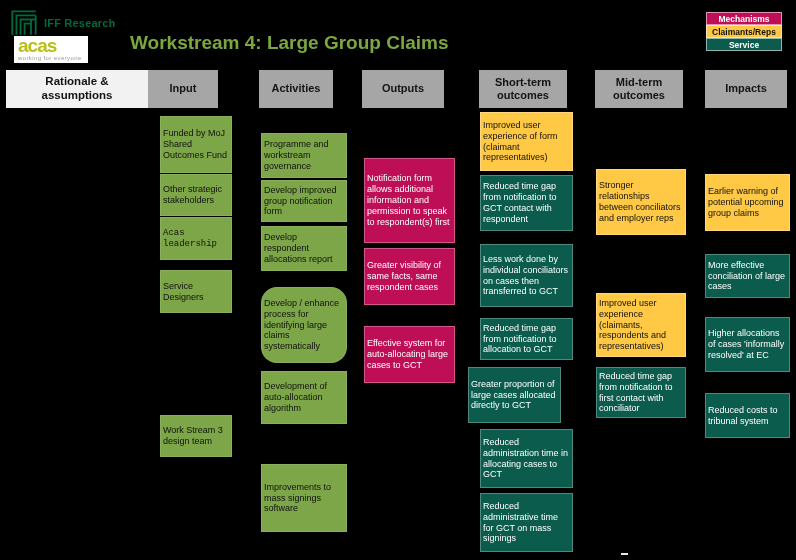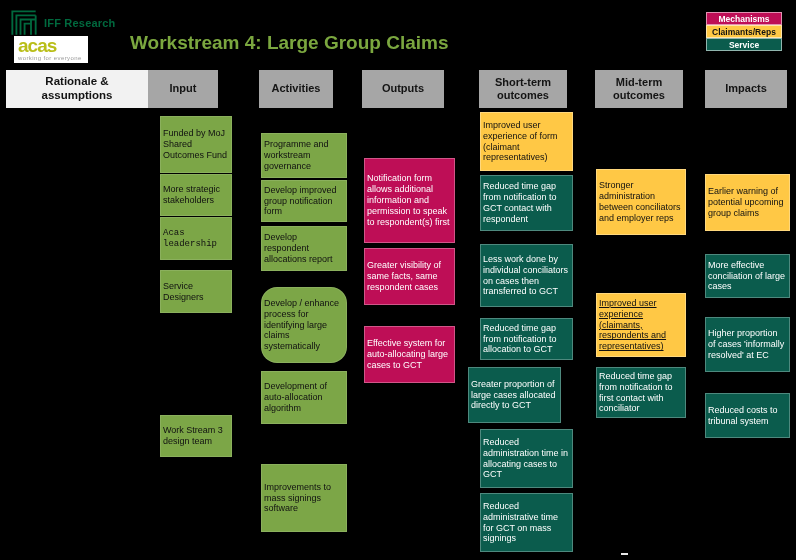--- a/index.html
+++ b/index.html
@@ -85,21 +85,21 @@
 
   <div class="col-header rationale" style="left:6px;width:142px;">Rationale &amp; assumptions</div>
   <div class="col-header" style="left:148px;width:70px;">Input</div>
   <div class="col-header" style="left:259px;width:74px;">Activities</div>
   <div class="col-header" style="left:362px;width:82px;">Outputs</div>
   <div class="col-header" style="left:479px;width:88px;">Short-term outcomes</div>
   <div class="col-header" style="left:595px;width:88px;">Mid-term outcomes</div>
   <div class="col-header" style="left:705px;width:82px;">Impacts</div>
 
   <div class="box green" style="left:160px;top:116px;width:72px;height:57px;">Funded by MoJ Shared Outcomes Fund</div>
-  <div class="box green" style="left:160px;top:174px;width:72px;height:42px;">More strategic stakeholders</div>
+  <div class="box green" style="left:160px;top:174px;width:72px;height:42px;">Other strategic stakeholders</div>
   <div class="box green" style="left:160px;top:217px;width:72px;height:43px;font-family:Liberation Mono, monospace;">Acas leadership</div>
   <div class="box green" style="left:160px;top:270px;width:72px;height:43px;">Service Designers</div>
   <div class="box green" style="left:160px;top:415px;width:72px;height:42px;">Work Stream 3 design team</div>
 
   <div class="box green" style="left:261px;top:133px;width:86px;height:45px;">Programme and workstream governance</div>
   <div class="box green" style="left:261px;top:180px;width:86px;height:42px;">Develop improved group notification form</div>
   <div class="box green" style="left:261px;top:226px;width:86px;height:45px;">Develop respondent allocations report</div>
   <div class="box green" style="left:261px;top:287px;width:86px;height:76px;border-radius:16px;">Develop / enhance process for identifying large claims systematically</div>
   <div class="box green" style="left:261px;top:371px;width:86px;height:53px;">Development of auto-allocation algorithm</div>
   <div class="box green" style="left:261px;top:464px;width:86px;height:68px;">Improvements to mass signings software</div>
@@ -109,23 +109,23 @@
   <div class="box pink" style="left:364px;top:326px;width:91px;height:57px;">Effective system for auto-allocating large cases to GCT</div>
 
   <div class="box yellow" style="left:480px;top:112px;width:93px;height:59px;">Improved user experience of form (claimant representatives)</div>
   <div class="box teal" style="left:480px;top:175px;width:93px;height:56px;">Reduced time gap from notification to GCT contact with respondent</div>
   <div class="box teal" style="left:480px;top:244px;width:93px;height:63px;">Less work done by individual conciliators on cases then transferred to GCT</div>
   <div class="box teal" style="left:480px;top:318px;width:93px;height:42px;">Reduced time gap from notification to allocation to GCT</div>
   <div class="box teal" style="left:468px;top:367px;width:93px;height:56px;">Greater proportion of large cases allocated directly to GCT</div>
   <div class="box teal" style="left:480px;top:429px;width:93px;height:59px;">Reduced administration time in allocating cases to GCT</div>
   <div class="box teal" style="left:480px;top:493px;width:93px;height:59px;">Reduced administrative time for GCT on mass signings</div>
 
-  <div class="box yellow" style="left:596px;top:169px;width:90px;height:66px;">Stronger administration between conciliators and employer reps</div>
-  <div class="box yellow" style="left:596px;top:293px;width:90px;height:64px;text-decoration:underline;">Improved user experience (claimants, respondents and representatives)</div>
+  <div class="box yellow" style="left:596px;top:169px;width:90px;height:66px;">Stronger relationships between conciliators and employer reps</div>
+  <div class="box yellow" style="left:596px;top:293px;width:90px;height:64px;">Improved user experience (claimants, respondents and representatives)</div>
   <div class="box teal" style="left:596px;top:367px;width:90px;height:51px;">Reduced time gap from notification to first contact with conciliator</div>
 
   <div class="box yellow" style="left:705px;top:174px;width:85px;height:57px;">Earlier warning of potential upcoming group claims</div>
   <div class="box teal" style="left:705px;top:254px;width:85px;height:44px;">More effective conciliation of large cases</div>
-  <div class="box teal" style="left:705px;top:317px;width:85px;height:55px;">Higher proportion of cases 'informally resolved' at EC</div>
+  <div class="box teal" style="left:705px;top:317px;width:85px;height:55px;">Higher allocations of cases 'informally resolved' at EC</div>
   <div class="box teal" style="left:705px;top:393px;width:85px;height:45px;">Reduced costs to tribunal system</div>
 
   <div class="footer-dash"></div>
 </div>
 
 </body></html>

